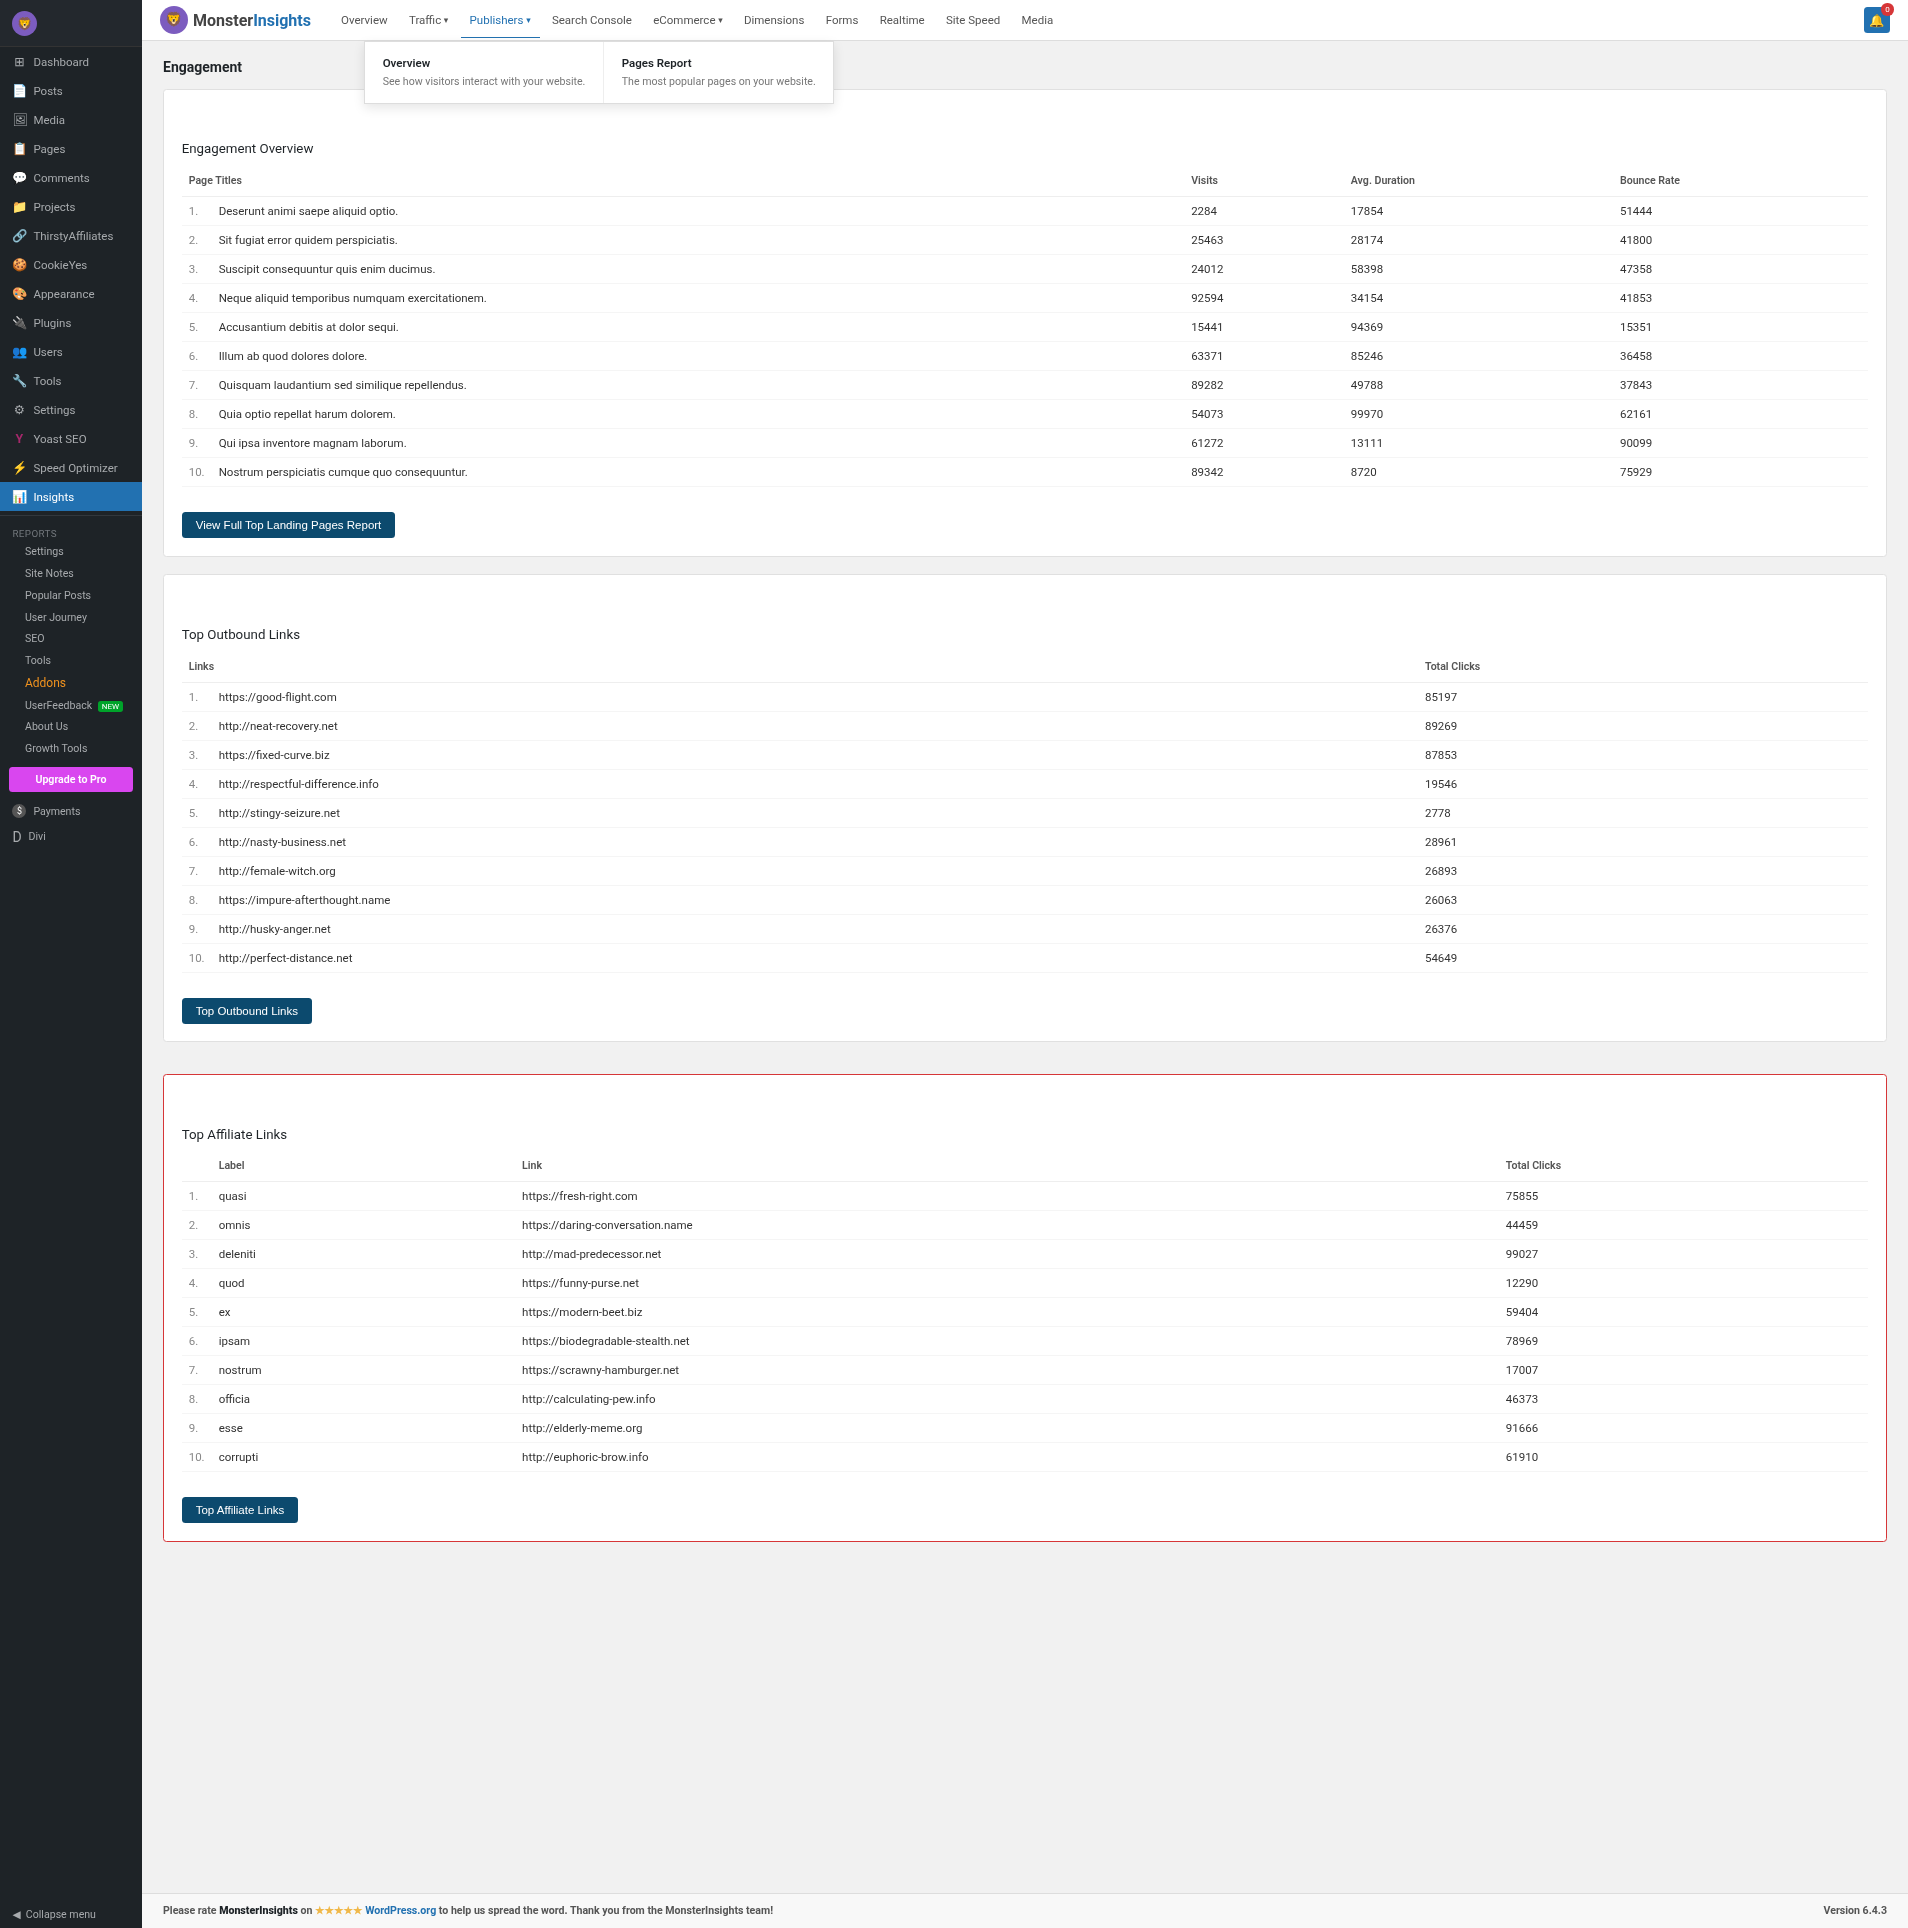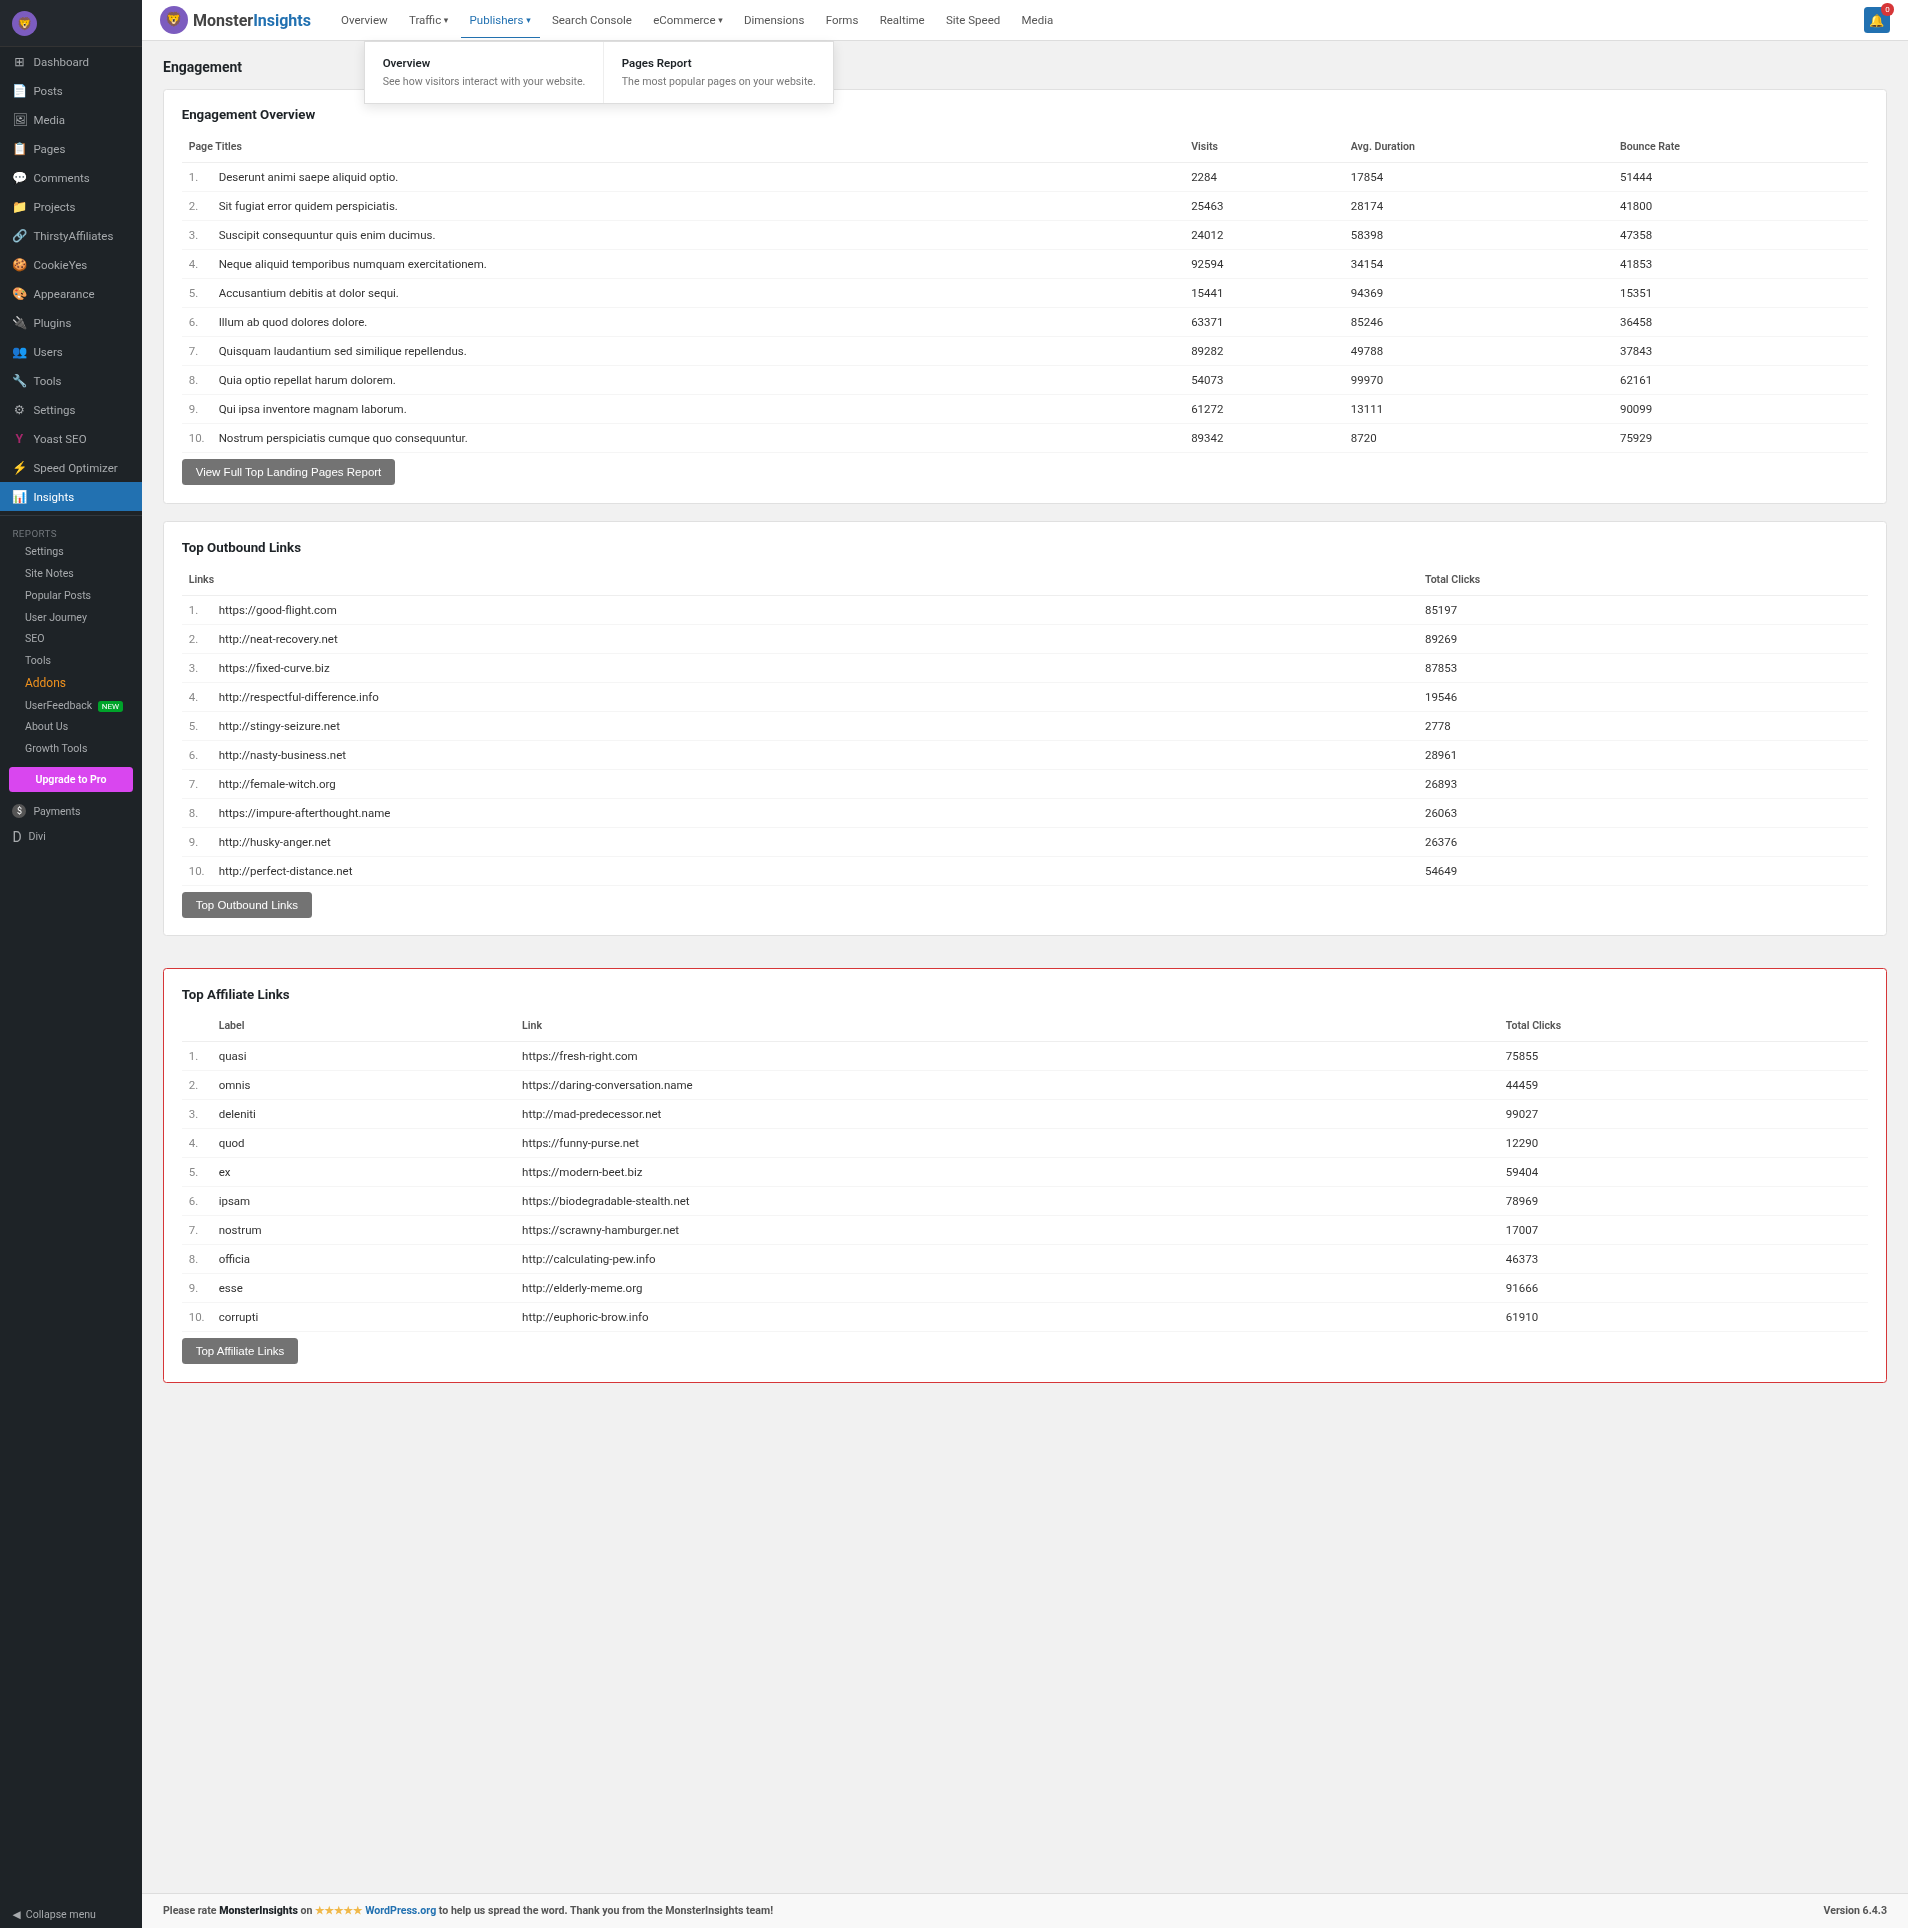--- a/index.html
+++ b/index.html
@@ -114,37 +114,37 @@
 
     .page-title { font-size: 14px; font-weight: 700; color: #1e2327; margin-bottom: 14px; }
 
     .card {
       background: #fff;
       border: 0.9px solid #e0e0e0;
       border-radius: 3.5px;
       padding: 17.7px;
       margin-bottom: 17.7px;
     }
-    .card-title { font-size: 13.3px; font-weight: 700; color: #1e2327; margin-bottom: 12.4px; }
+    .card-title { font-size: 13.3px; font-weight: 400; color: #1e2327; margin-bottom: 12.4px; margin-top: 34px; }
 
     table { width: 100%; border-collapse: collapse; }
     th { text-align: left; font-size: 10.6px; font-weight: 600; color: #555; padding: 5.3px 7px 8.9px; border-bottom: 0.9px solid #eee; }
     td { padding: 7px 7px; font-size: 11.5px; color: #333; border-bottom: 0.9px solid #f5f5f5; }
     td.num { color: #333; }
     .row-num { color: #888; width: 21px; }
 
     .btn-primary {
-      background: #737373;
+      background: #0c4a6e;
       color: #fff;
       border: none;
       padding: 7px 14px;
       border-radius: 3.5px;
       font-size: 11.5px;
       cursor: pointer;
-      margin-top: 6px;
+      margin-top: 25px;
     }
 
     
     .two-col { display: flex; gap: 14px; flex-direction: column; }
     .two-col .card { flex: 1; }
     .highlighted-card { border: 1.8px solid #d63638 !important; }
 
     .footer {
       background: #f8f8f8;
       border-top: 0.9px solid #ddd;

